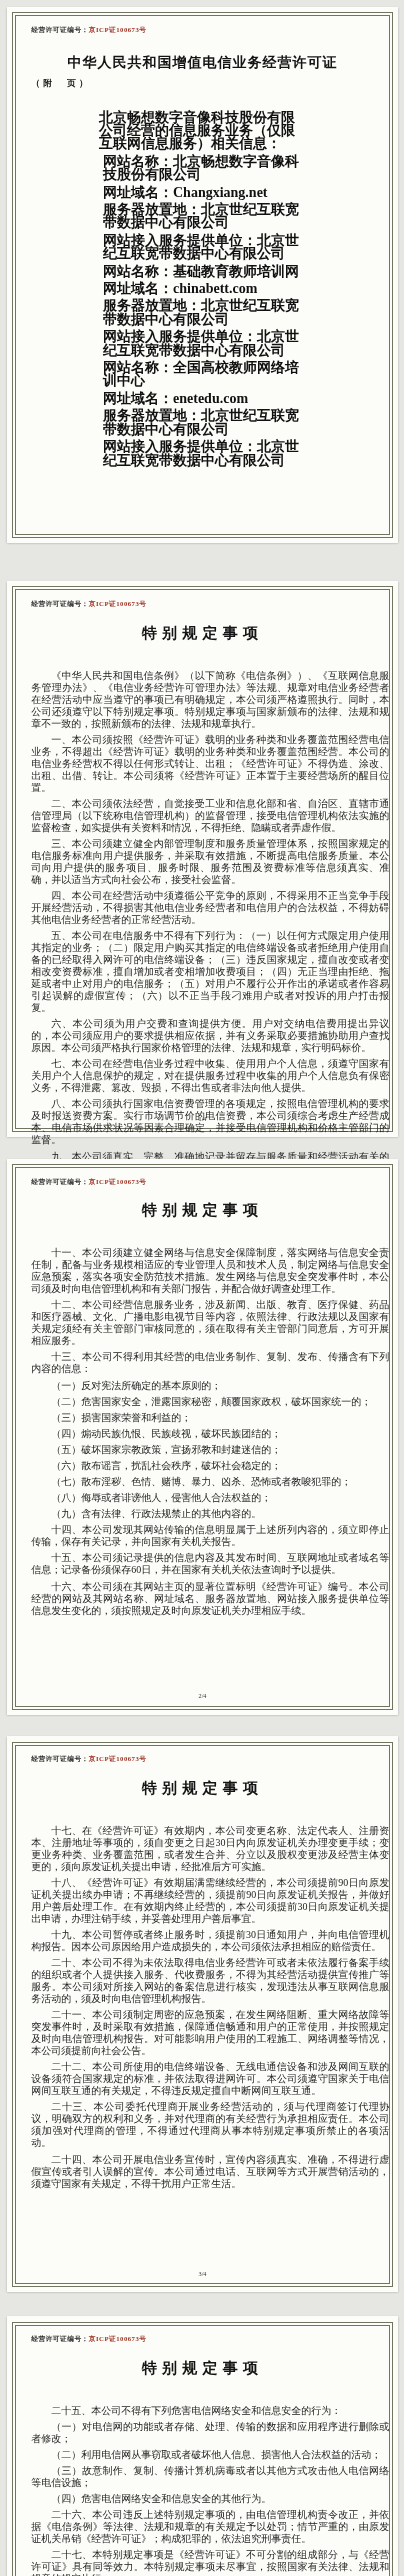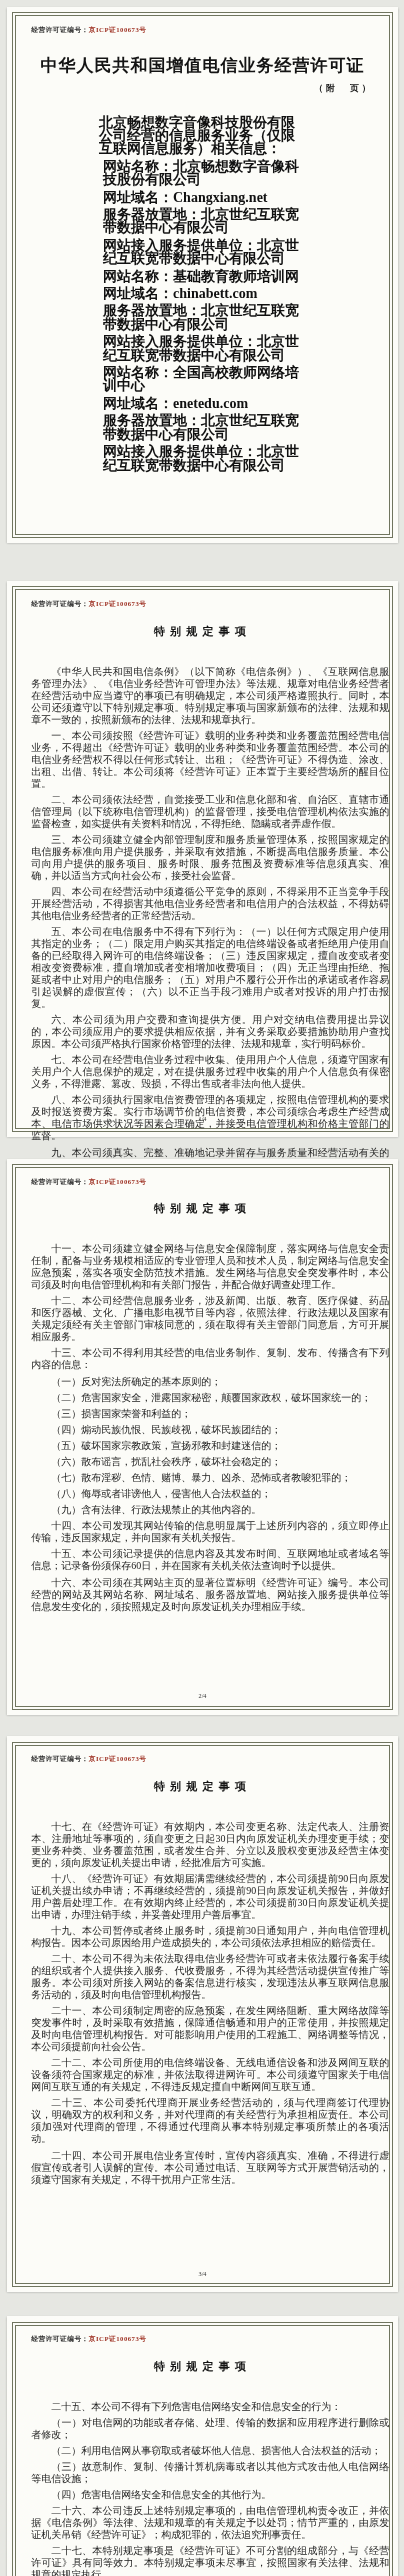--- a/index.html
+++ b/index.html
@@ -48,28 +48,28 @@
     font-weight: bold;
     color: #2a2a2a;
     letter-spacing: 0.5px;
   }
   .page-header .num { color: #9e3123; }
 
   
   .doc-title {
     margin: 18.5px 0 0;
     text-align: center;
-    font-size: 17px;
+    font-size: 14px;
     font-weight: bold;
     letter-spacing: 1px;
     color: #141414;
   }
   .doc-subtitle {
     margin-top: 6.2px;
-    text-align: right;
+    text-align: left;
     font-size: 8.8px;
     font-weight: bold;
     letter-spacing: 3.1px;
     color: #141414;
   }
   .license-body {
     width: 207px;
     margin: 20.6px auto 0;
     font-size: 14px;
     font-weight: 700;
@@ -77,21 +77,21 @@
     color: #111;
   }
   .license-body .intro { margin: 0; }
   .entries { list-style: none; margin: 0; padding: 0; }
   .entry { margin: 4px; }
 
   
   .prov-title {
     margin: 14.4px 0 0;
     text-align: center;
-    font-size: 11px;
+    font-size: 15px;
     font-weight: bold;
     letter-spacing: 5.2px;
     color: #141414;
   }
   .prov-body {
     width: 358px;
     margin: 27px auto 0;
     font-size: 10px;
     line-height: 12px;
     text-align: justify;
@@ -178,21 +178,21 @@
           <p class="para">十三、本公司不得利用其经营的电信业务制作、复制、发布、传播含有下列内容的信息：</p>
           <p class="para">（一）反对宪法所确定的基本原则的；</p>
           <p class="para">（二）危害国家安全，泄露国家秘密，颠覆国家政权，破坏国家统一的；</p>
           <p class="para">（三）损害国家荣誉和利益的；</p>
           <p class="para">（四）煽动民族仇恨、民族歧视，破坏民族团结的；</p>
           <p class="para">（五）破坏国家宗教政策，宣扬邪教和封建迷信的；</p>
           <p class="para">（六）散布谣言，扰乱社会秩序，破坏社会稳定的；</p>
           <p class="para">（七）散布淫秽、色情、赌博、暴力、凶杀、恐怖或者教唆犯罪的；</p>
           <p class="para">（八）侮辱或者诽谤他人，侵害他人合法权益的；</p>
           <p class="para">（九）含有法律、行政法规禁止的其他内容的。</p>
-          <p class="para">十四、本公司发现其网站传输的信息明显属于上述所列内容的，须立即停止传输，违反国家规定，并向国家有关机关报告。</p>
+          <p class="para">十四、本公司发现其网站传输的信息明显属于上述所列内容的，须立即停止传输，保存有关记录，并向国家有关机关报告。</p>
           <p class="para">十五、本公司须记录提供的信息内容及其发布时间、互联网地址或者域名等信息；记录备份须保存60日，并在国家有关机关依法查询时予以提供。</p>
           <p class="para">十六、本公司须在其网站主页的显著位置标明《经营许可证》编号。本公司经营的网站及其网站名称、网址域名、服务器放置地、网站接入服务提供单位等信息发生变化的，须按照规定及时向原发证机关办理相应手续。</p>
         </div>
     </div>
     <div class="page-number">2/4</div>
   </section>
 
   <section class="page page-prov" id="prov-page-3">
     <div class="frame-outer"></div>
     <div class="frame-inner"></div>

